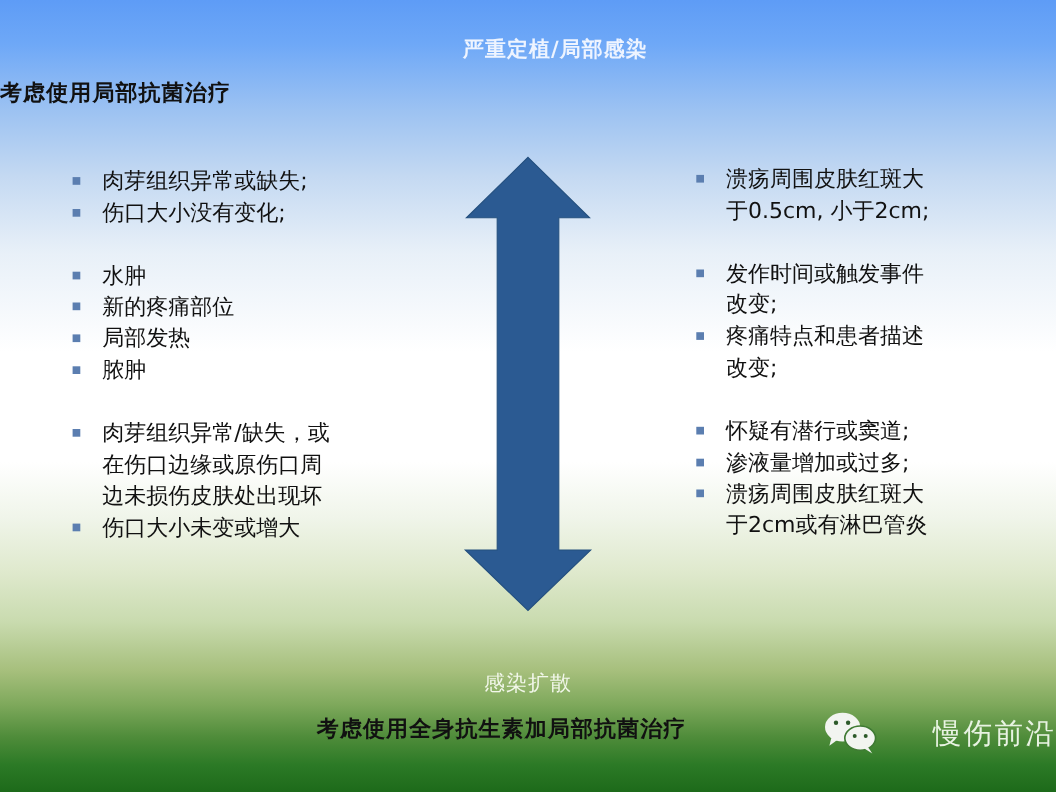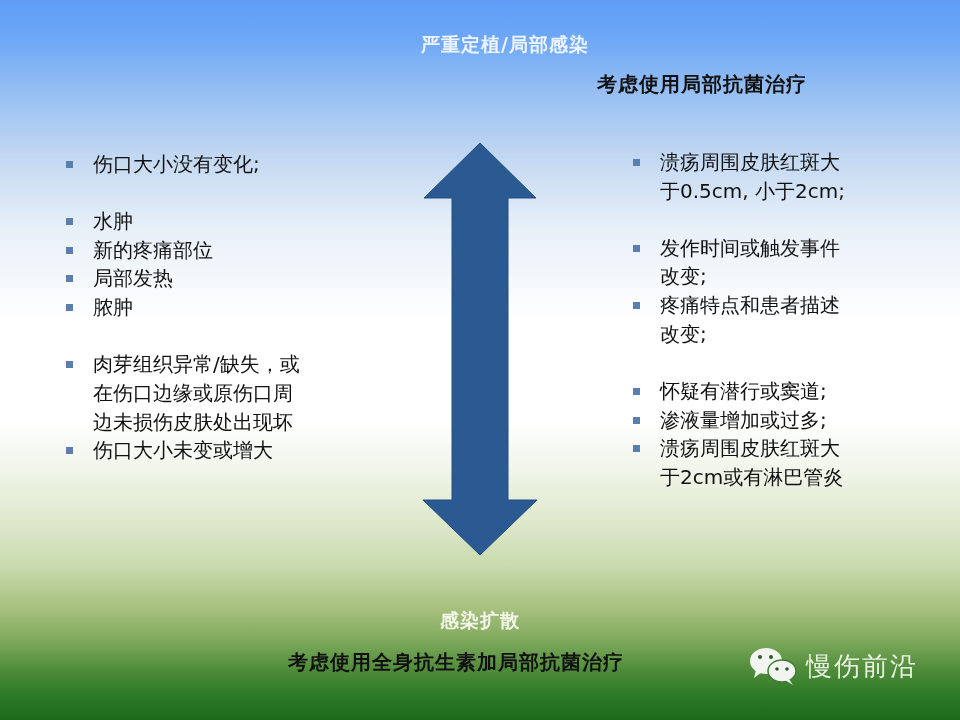--- a/index.html
+++ b/index.html
@@ -11,26 +11,26 @@
       #e8f0f8 230px, #ffffff 320px, #ffffff 420px, #f0f5ea 470px,
       #dfe9cd 520px, #c9dbaf 565px, #a6bf7c 610px, #7fa95c 640px,
       #4f8c3a 670px, #2c7a26 695px, #1d6a1a 720px);
   }
   .abs { position:absolute; }
   .top-title {
     left:0; width:960px; top:32px; text-align:center;
     color:#eef4ff; font-weight:bold; font-size:19px; letter-spacing:1px;padding-left:25px;
   }
   .top-sub {
-    left:0; width:807px; top:71px; text-align:right;
+    left:0; width:807px; top:71px; text-align:left;
     color:#111; font-weight:bold; font-size:20px; letter-spacing:1px;
   }
   .bot-title {
     left:0; width:960px; top:608px; text-align:center;
-    color:#f2f7ea; font-weight:bold; font-size:19px; letter-spacing:1px;
+    color:#f2f7ea; font-weight:normal; font-size:19px; letter-spacing:1px;
   }
   .bot-sub {
     left:0; width:912px; top:649px; text-align:center;
     color:#111; font-weight:bold; font-size:20px; letter-spacing:1px;
   }
   .list { position:absolute; margin:0; padding:0; list-style:none; }
   .list li {
     position:relative; font-size:20px; line-height:28.8px; color:#111;
     white-space:nowrap;
   }
@@ -38,38 +38,38 @@
     position:absolute; width:7px; height:7px; background:#5b7eb0;
     top:11px;
   }
   .list li.gap { height:28px; }
   .left-list { left:93px; top:150px; }
   .left-list li .bullet { left:-27px; }
   .right-list { left:660px; top:148px; }
   .right-list li .bullet { left:-27px; }
   .arrow { left:0; top:0; width:960px; height:720px; pointer-events:none; }
   .brand {
-    left:748px; top:645px; display:flex; align-items:center;
+    left:748px; top:645px; display:flex; align-items:center;gap:42px;
   }
   .brand-text {
     color:#e8f3e2; font-size:26px; margin-left:8px; letter-spacing:2px;
   }
 </style>
 </head>
 <body>
 
 <div class="abs top-title">严重定植/局部感染</div>
 <div class="abs top-sub">考虑使用局部抗菌治疗</div>
 
 <svg class="abs arrow" viewBox="0 0 960 720">
   <polygon points="480,143 536,198 508,198 508,500 537,500 480,555 423,500 452,500 452,198 424,198" fill="#2b5a92" stroke="#24507f" stroke-width="1"></polygon>
 </svg>
 
 <ul class="list left-list" id="left-list">
-    <li><span class="bullet"></span></li>
+    <li><span class="bullet"></span><span>肉芽组织异常或缺失;</span></li>
     <li><span class="bullet"></span><span>伤口大小没有变化;</span></li>
     <li class="gap"></li>
     <li><span class="bullet"></span><span>水肿</span></li>
     <li><span class="bullet"></span><span>新的疼痛部位</span></li>
     <li><span class="bullet"></span><span>局部发热</span></li>
     <li><span class="bullet"></span><span>脓肿</span></li>
     <li class="gap"></li>
     <li><span class="bullet"></span><span>肉芽组织异常/缺失，或</span></li>
     <li><span>在伤口边缘或原伤口周</span></li>
     <li><span>边未损伤皮肤处出现坏</span></li>

